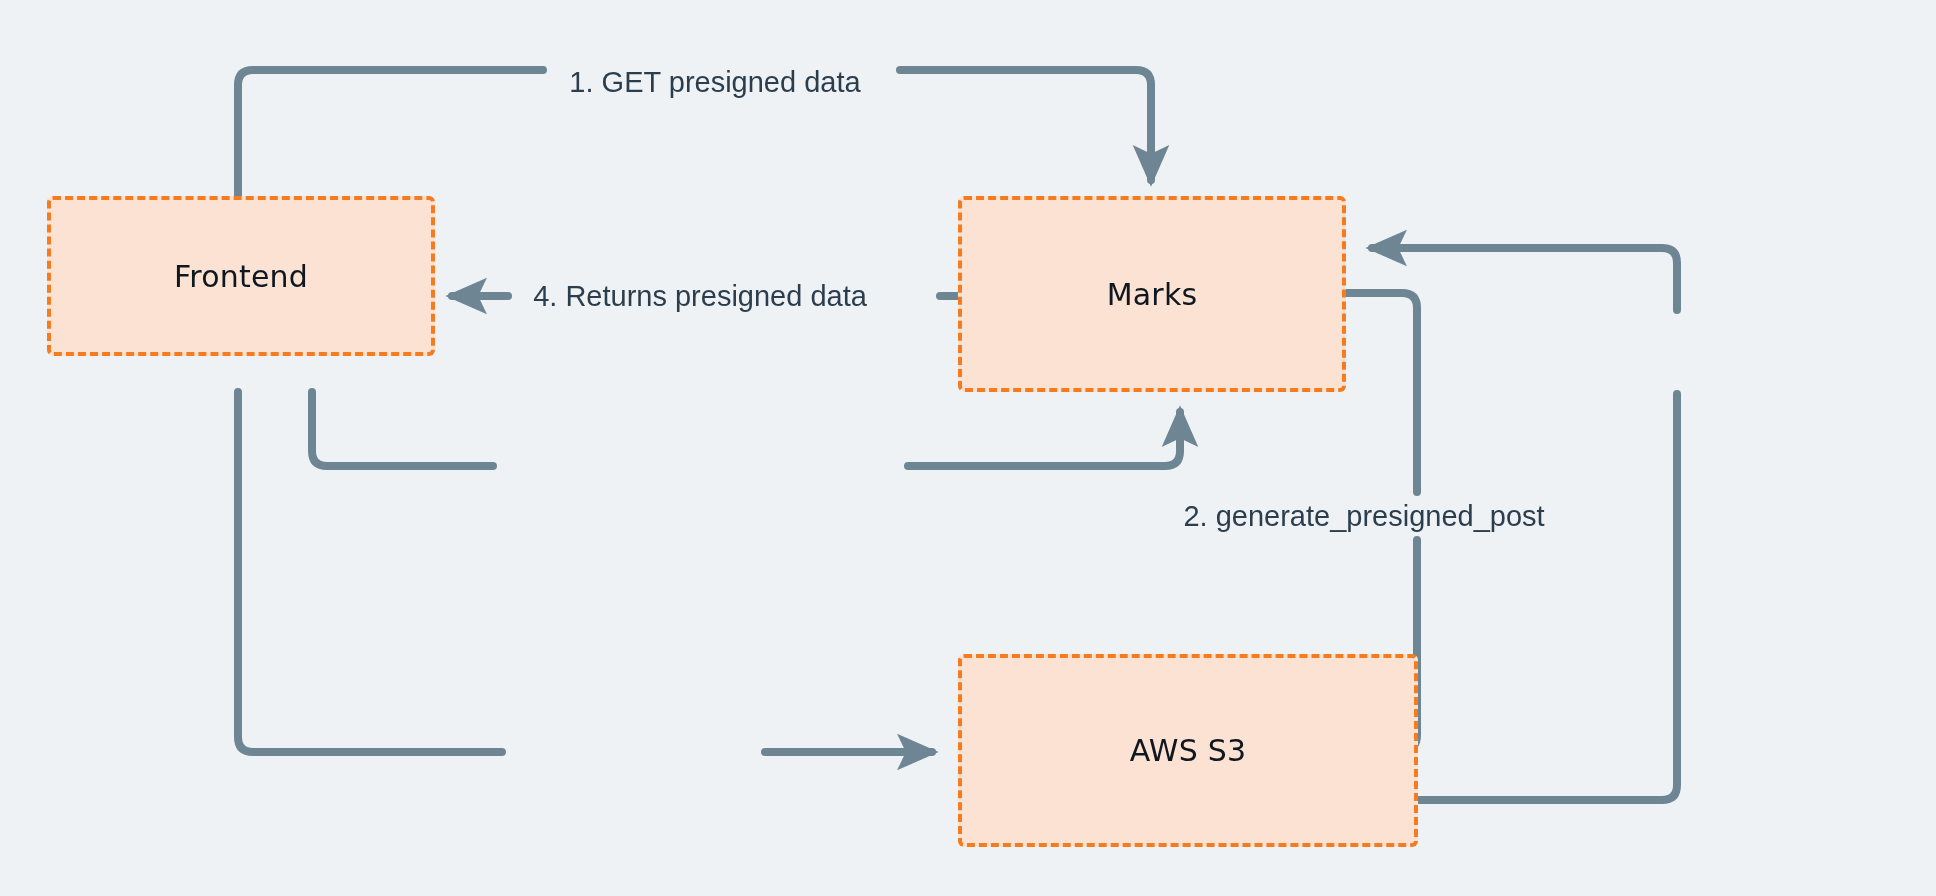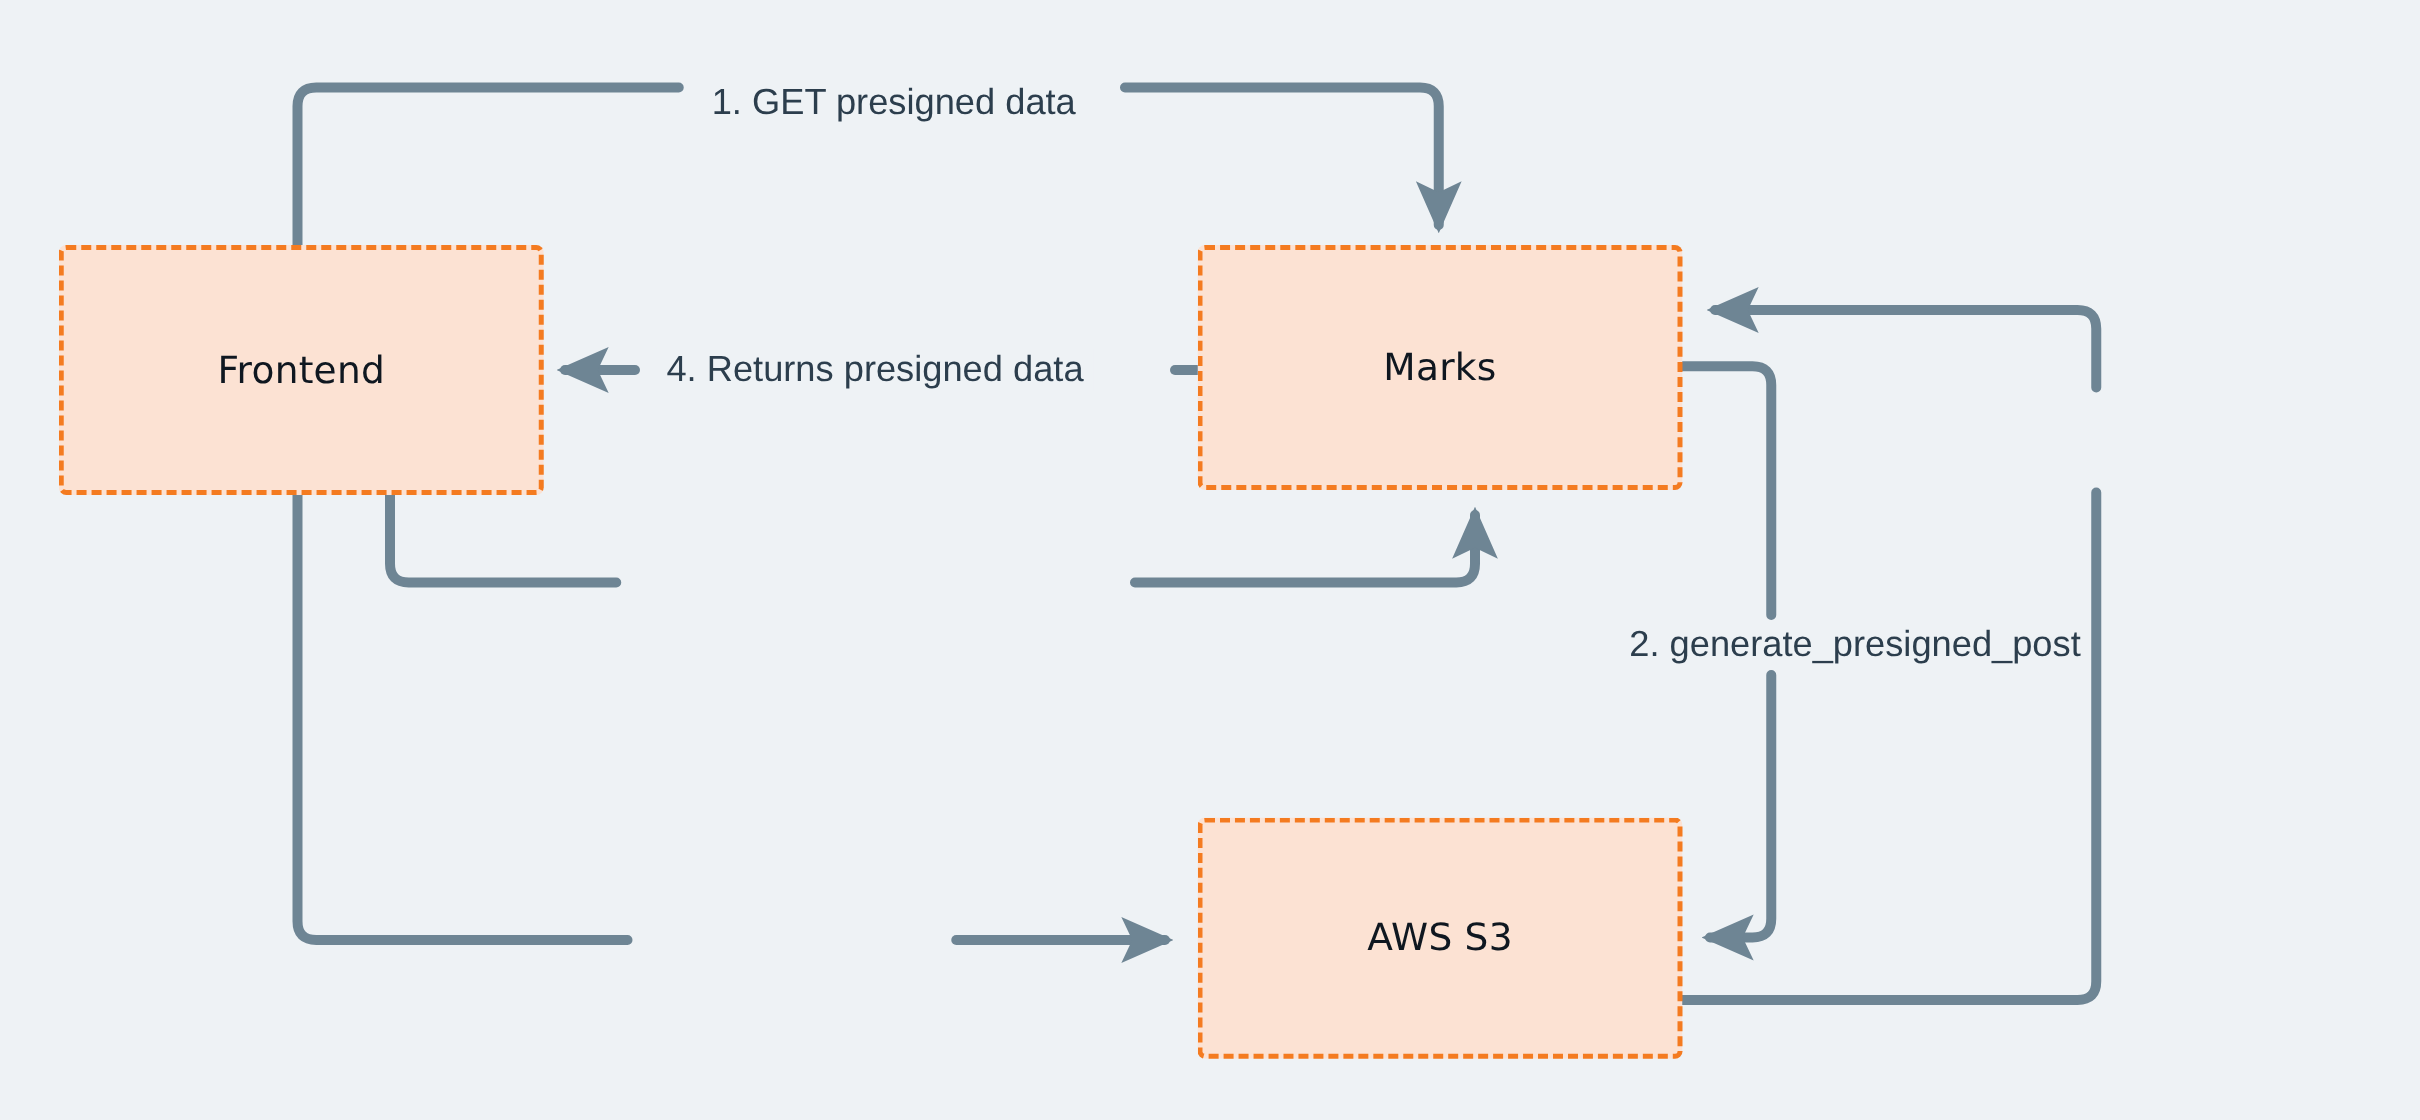--- a/index.html
+++ b/index.html
@@ -79,34 +79,34 @@
       <path d="M 1677 310 L 1677 263 Q 1677 248 1662 248 L 1372 248" marker-end="url(#ah)"></path>
 
       <path d="M 312 392 L 312 451 Q 312 466 327 466 L 493 466"></path>
       <path d="M 908 466 L 1165 466 Q 1180 466 1180 451 L 1180 412" marker-end="url(#ah)"></path>
 
       <path d="M 238 392 L 238 737 Q 238 752 253 752 L 502 752"></path>
       <path d="M 765 752 L 932 752" marker-end="url(#ah)"></path>
     </g>
   </svg>
 
-  <div class="node" style="left:47px; top:196px; width:388px; height:200px;">
+  <div class="node" style="left:47px; top:196px; width:388px; height:160px;">
     <span class="node-label">Frontend</span>
   </div>
 
   <div class="node" style="left:958px; top:196px; width:388px; height:196px;">
     <span class="node-label">Marks</span>
   </div>
 
-  <div class="node" style="left:958px; top:654px; width:388px; height:193px;">
+  <div class="node" style="left:958px; top:654px; width:460px; height:193px;">
     <span class="node-label">AWS S3</span>
   </div>
 
   <div class="edge-label" style="left:715px; top:82px;">1. GET presigned data</div>
 
-  <div class="edge-label" style="left:1484px; top:516px;">2. generate_presigned_post</div>
+  <div class="edge-label" style="left:1364px; top:516px;">2. generate_presigned_post</div>
 
 
   <div class="edge-label" style="left:700px; top:296px;">4. Returns presigned data</div>
 
 
 
 </div>
 
 </body></html>

